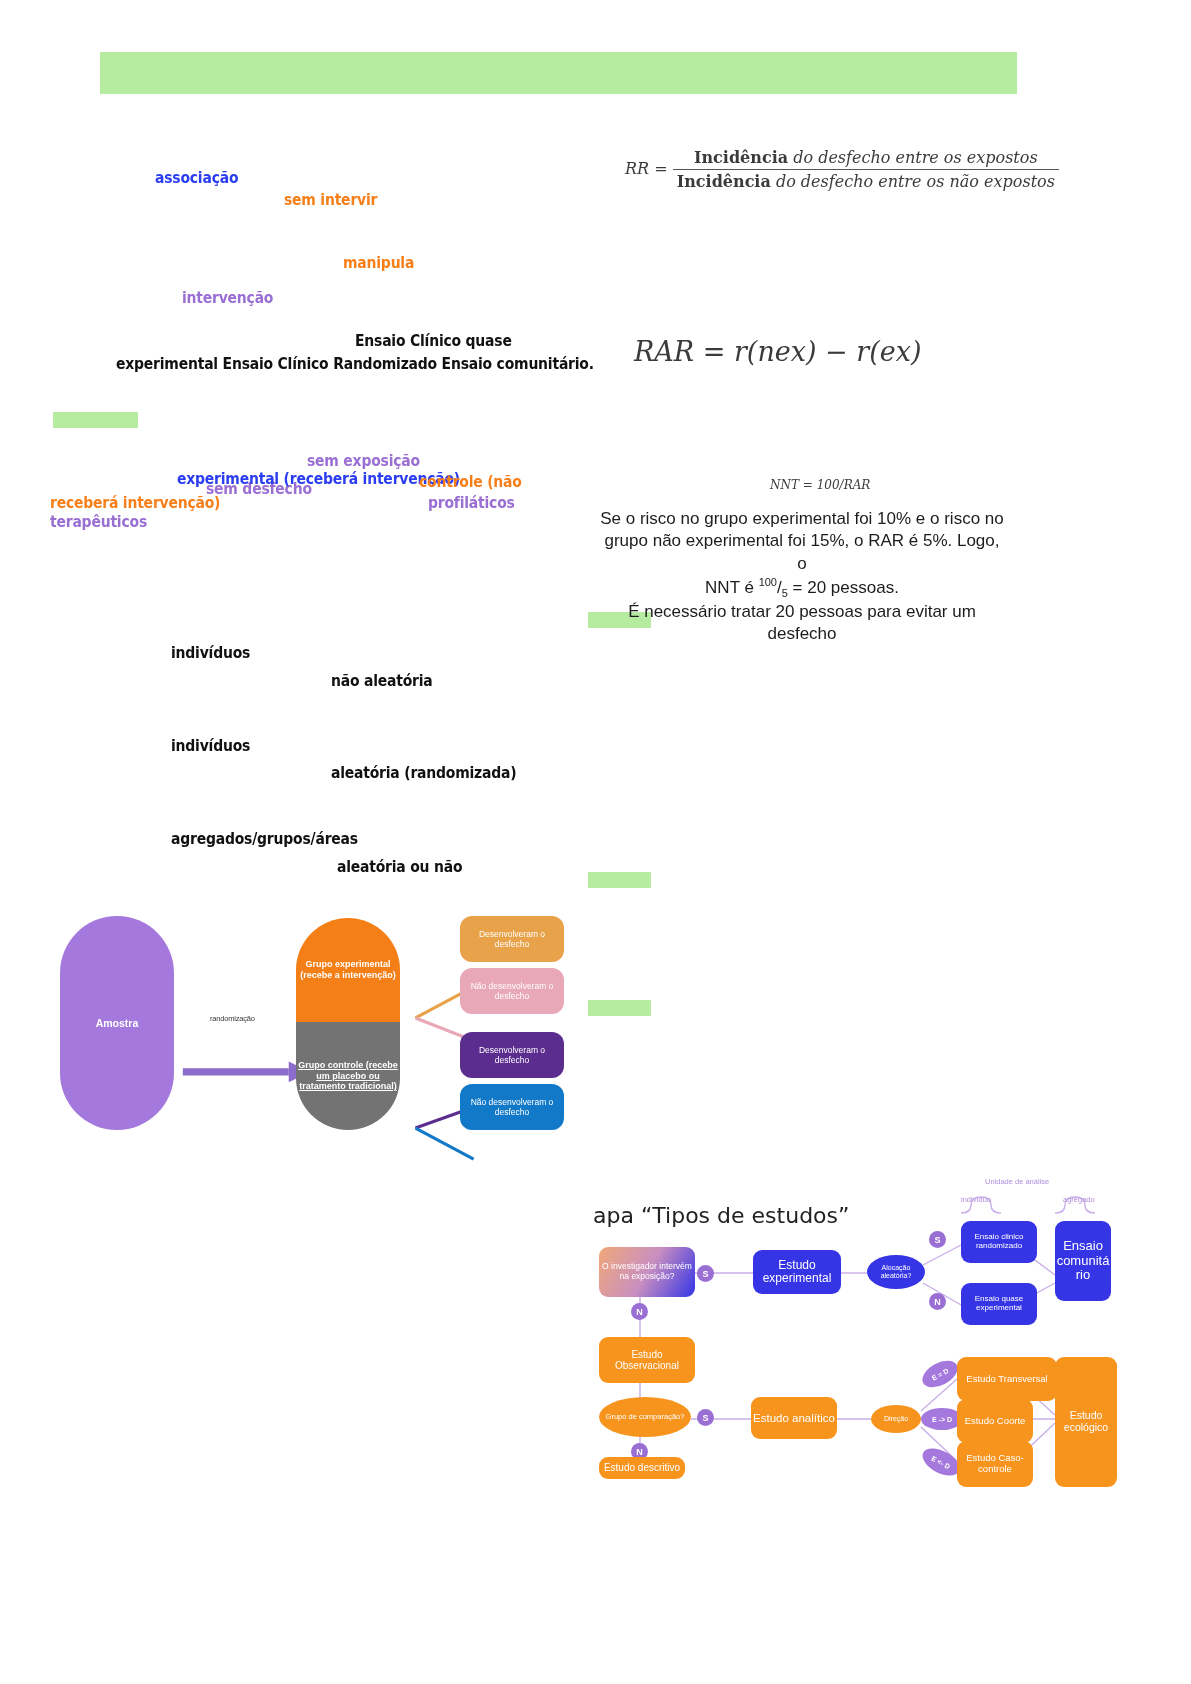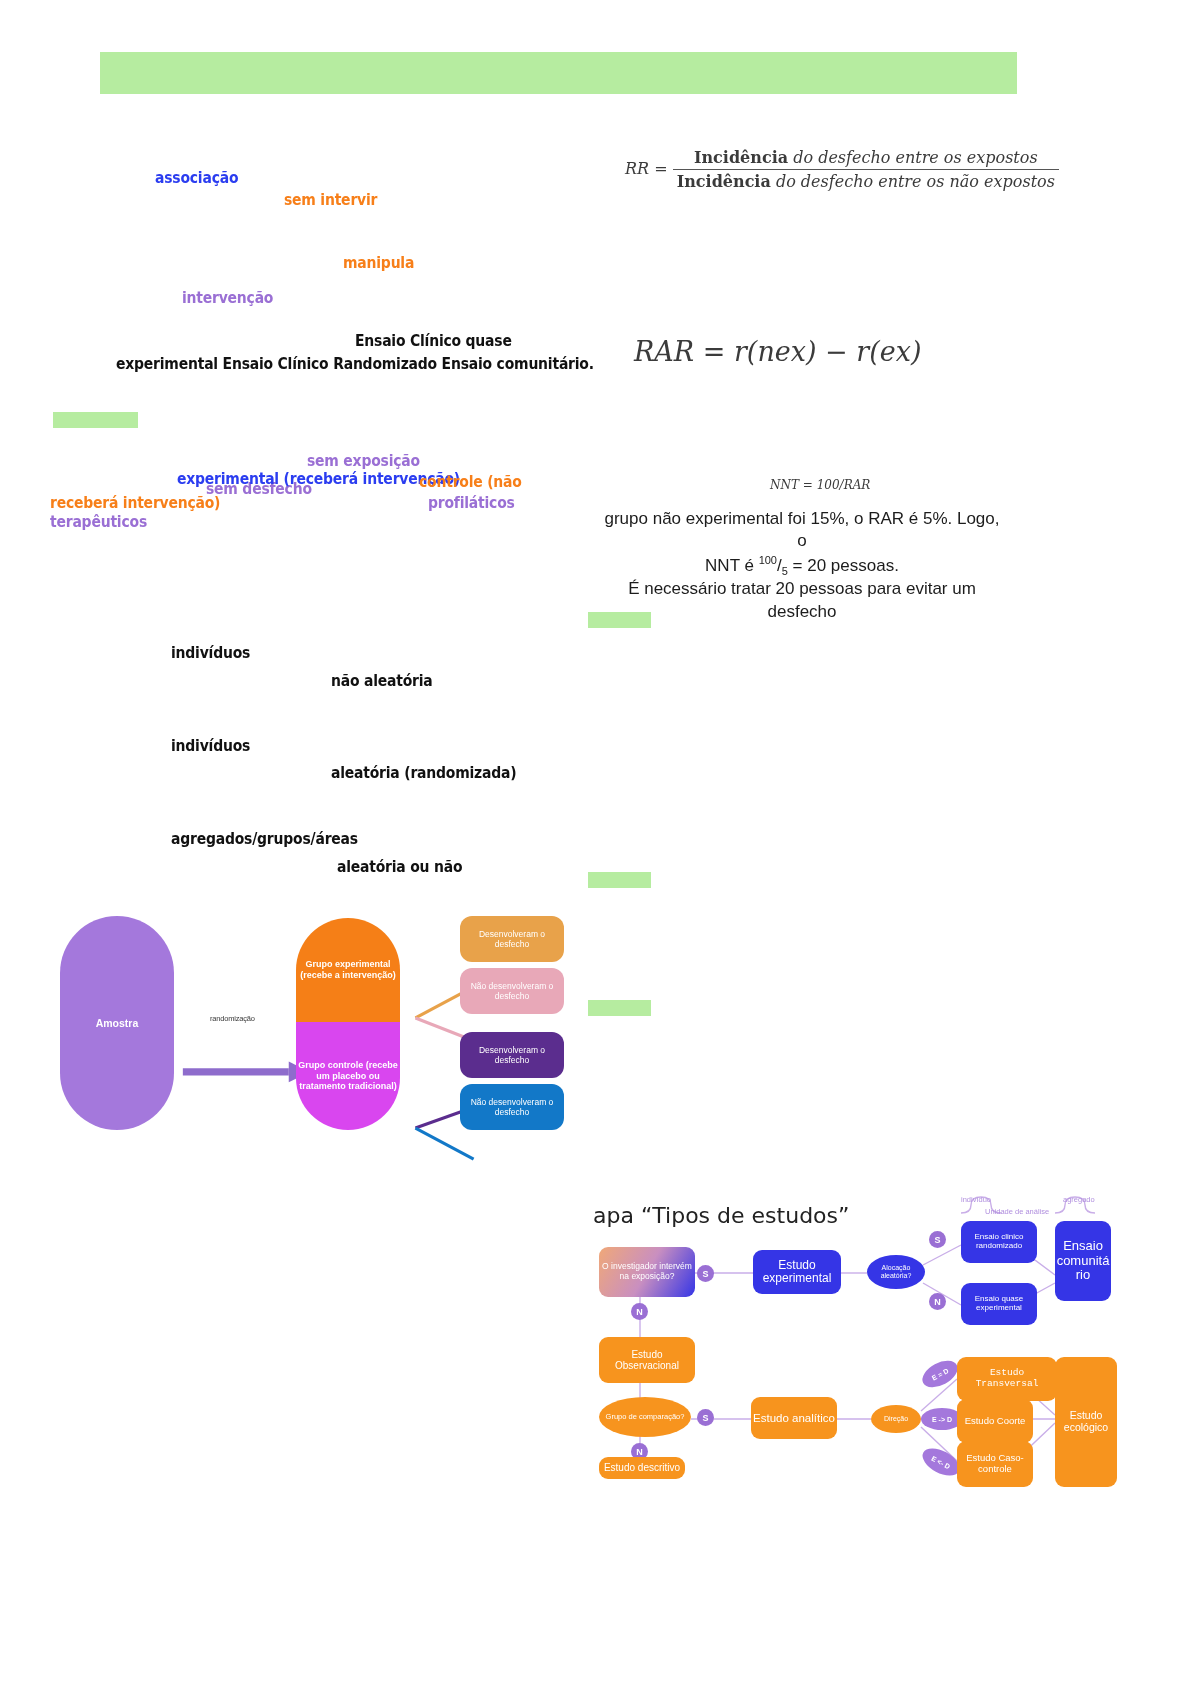--- a/index.html
+++ b/index.html
@@ -58,22 +58,22 @@
     position:absolute; left:158px; top:106px; font-size:7.5px; color:#3a3a3a;
     letter-spacing:-0.2px;
   }
   .d1-grp {
     position:absolute; left:244px; width:104px;
     display:flex; align-items:center; justify-content:center; text-align:center;
     color:#fff; font-weight:700; font-size:9px; line-height:1.18; padding:2px;
   }
   .d1-grp-exp { top:10px; height:104px; background:#f57f17;
     border-radius:52px 52px 0 0; }
-  .d1-grp-ctl { top:114px; height:108px; background:#d946ef;
-    border-radius:0 0 52px 52px; }
+  .d1-grp-ctl { top:114px; height:108px; background:#737373;
+    border-radius:0 0 52px 52px;text-decoration:underline; }
   .d1-out {
     position:absolute; left:408px; width:104px; height:46px; border-radius:12px;
     display:flex; align-items:center; justify-content:center; text-align:center;
     color:#fff; font-size:8.5px; line-height:1.2; padding:2px;
   }
   .o1 { top:8px;   background:#e8a24a; }
   .o2 { top:60px;  background:#e8a8b8; }
   .o3 { top:124px; background:#5b2d8e; }
   .o4 { top:176px; background:#1278c8; }
 
@@ -170,20 +170,21 @@
       <b>Incidência</b><span> do desfecho entre os não expostos</span>
     </span>
   </span>
 </div>
 
 <div class="abs math" style="left:634px; top:336px; font-size:27px;">RAR = r(nex) − r(ex)</div>
 
 <div class="abs math" style="left:770px; top:478px; font-size:12px;">NNT = 100/RAR</div>
 
 <div class="abs para" style="left:600px; top:508px; width:404px;">
+  <div>Se o risco no grupo experimental foi 10% e o risco no</div>
   <div>grupo não experimental foi 15%, o RAR é 5%. Logo, o</div>
   <div>
     <span>NNT é </span><span class="sup">100</span>/<span class="sub">5</span><span> = 20 pessoas.</span>
   </div>
   <div>É necessário tratar 20 pessoas para evitar um desfecho</div>
 </div>
 
 <div class="abs" id="diagram-sample">
   <svg class="conn" viewBox="0 0 520 230">
 
@@ -230,21 +231,21 @@
       <line x1="430" y1="254" x2="470" y2="254"></line>
       <line x1="430" y1="296" x2="470" y2="258"></line>
     </g>
 
     <path d="M376 48 q10 0 10 -8 q0 -8 10 -8 q10 0 10 8 q0 8 10 8" stroke="#c9aee8" stroke-width="1.4" fill="none"></path>
     <path d="M470 48 q10 0 10 -8 q0 -8 10 -8 q10 0 10 8 q0 8 10 8" stroke="#c9aee8" stroke-width="1.4" fill="none"></path>
   </svg>
 
   <div class="m-title">apa “Tipos de estudos”</div>
 
-  <div class="m-lbl" style="left:400px; top:12px;margin-top:30px;">Unidade de análise</div>
+  <div class="m-lbl" style="left:400px; top:12px;">Unidade de análise</div>
   <div class="m-lbl" style="left:376px; top:30px;">indivíduo</div>
   <div class="m-lbl" style="left:478px; top:30px;">agregado</div>
 
   <div class="m-node m-grad" style="left:14px; top:82px; width:96px; height:50px; font-size:8.5px;">O investigador intervém na exposição?</div>
 
   <div class="m-badge" style="left:112px; top:100px;">S</div>
 
   <div class="m-node m-blue" style="left:168px; top:85px; width:88px; height:44px; font-size:12px;">Estudo experimental</div>
 
   <div class="m-pill m-blue" style="left:282px; top:90px; width:58px; height:34px; font-size:7px;">Alocação aleatória?</div>
@@ -270,18 +271,18 @@
   <div class="m-pill m-orange" style="left:286px; top:240px; width:50px; height:28px; font-size:7px;">Direção</div>
 
   <div class="m-badge" style="left:46px; top:278px;">N</div>
 
   <div class="m-node m-orange" style="left:14px; top:292px; width:86px; height:22px; font-size:10px;">Estudo descritivo</div>
 
   <div class="m-dir" style="left:336px; top:198px; width:38px; height:22px; transform:rotate(-28deg);">E = D</div>
   <div class="m-dir" style="left:336px; top:243px; width:42px; height:22px;">E -&gt; D</div>
   <div class="m-dir" style="left:336px; top:286px; width:40px; height:22px; transform:rotate(28deg);">E &lt;- D</div>
 
-  <div class="m-node m-orange" style="left:372px; top:192px; width:100px; height:44px; font-size:9.5px;font-family:Liberation Mono, monospace;">Estudo Transversal</div>
+  <div class="m-node m-orange" style="left:372px; top:192px; width:100px; height:44px; font-size:9.5px;">Estudo Transversal</div>
   <div class="m-node m-orange" style="left:372px; top:234px; width:76px; height:44px; font-size:9.5px;">Estudo Coorte</div>
   <div class="m-node m-orange" style="left:372px; top:276px; width:76px; height:46px; font-size:9.5px;">Estudo Caso-controle</div>
 
   <div class="m-node m-orange" style="left:470px; top:192px; width:62px; height:130px; font-size:10.5px;">Estudo ecológico</div>
 </div>
 
 </body></html>

